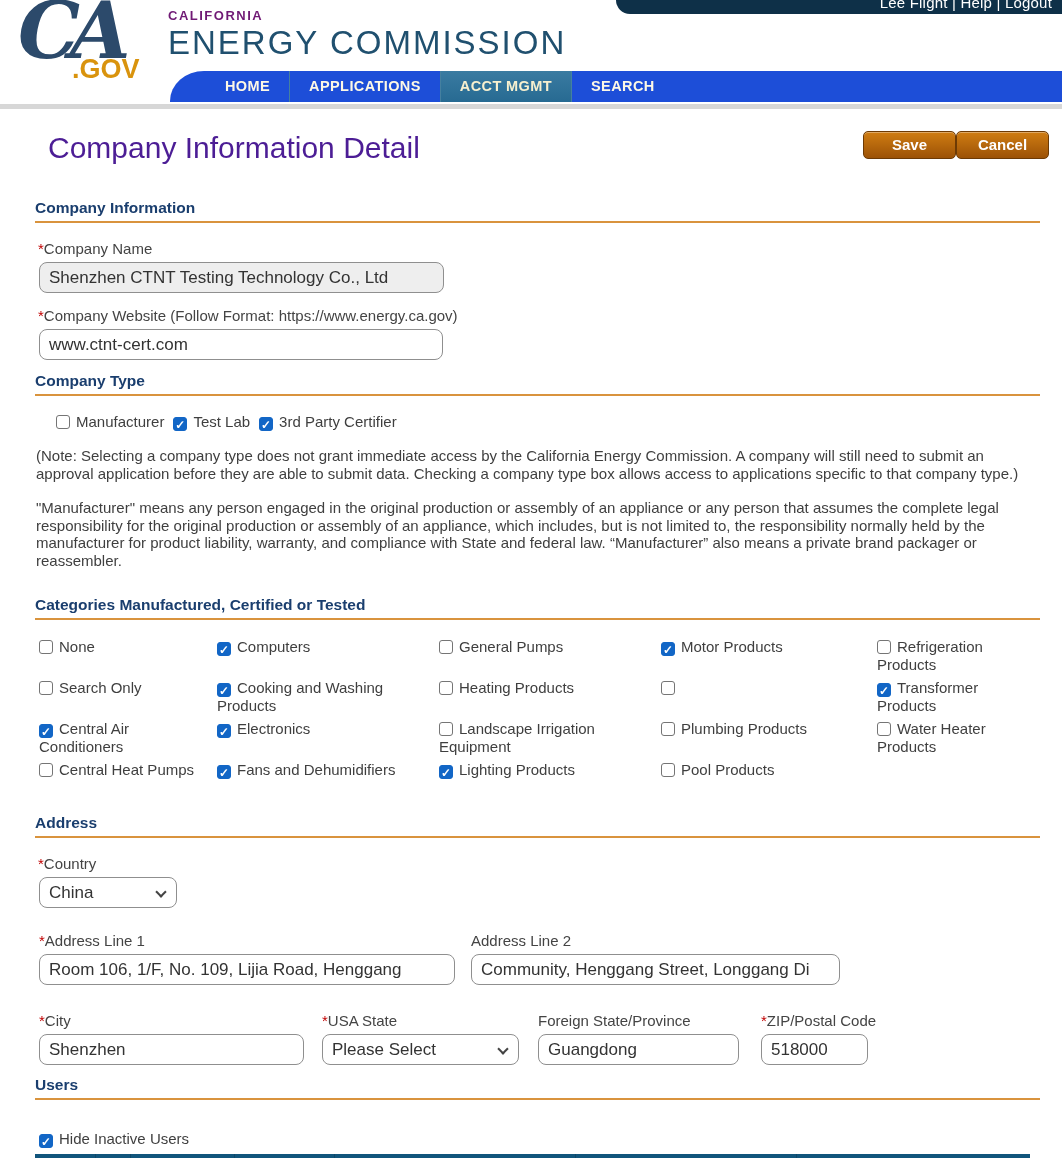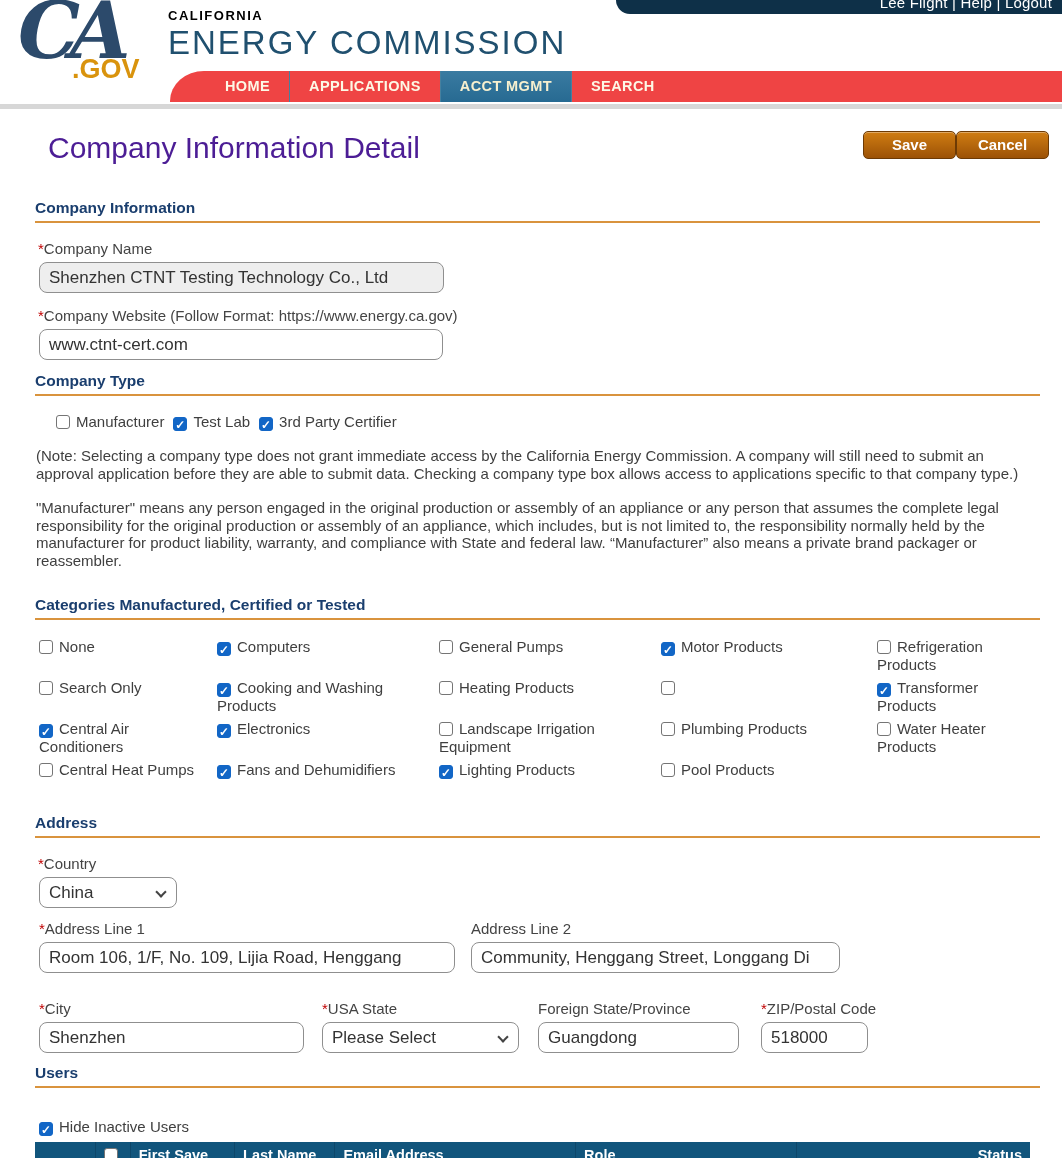--- a/index.html
+++ b/index.html
@@ -11,24 +11,24 @@
   .userbar { position:absolute; top:0; right:0; width:446px; height:14px;
              background:#0e3048; border-bottom-left-radius:14px; overflow:hidden; }
   .userbar-inner { position:absolute; right:10px; top:-6px; color:#fff;
                    font-size:15px; white-space:nowrap; letter-spacing:.2px; }
   .logo { position:absolute; left:18px; top:-8px; width:150px; height:100px; }
   .logo-ca { font-family:"DejaVu Serif", serif; font-style:italic; font-weight:bold;
              font-size:78px; color:#2c4a6b; letter-spacing:-10px; line-height:1; }
   .logo-gov { position:absolute; left:54px; top:62px; color:#d9930d;
               font-weight:bold; font-size:27px; letter-spacing:0; }
   .brand { position:absolute; left:168px; top:8px; }
-  .brand-state { color:#000000; font-weight:bold; font-size:13px; letter-spacing:1.5px; }
+  .brand-state { color:#701a75; font-weight:bold; font-size:13px; letter-spacing:1.5px; }
   .brand-name { color:#20506f; font-size:33px; letter-spacing:2px; margin-top:1px; }
   .navbar { position:absolute; left:170px; top:71px; right:0; height:31px;
-            background:#ef4444; border-top-left-radius:34px 30px;
+            background:#1d4ed8; border-top-left-radius:34px 30px;
             display:flex; align-items:stretch; padding-left:36px; }
   .nav-item { color:#fdf8e6; font-weight:bold; font-size:14.5px; letter-spacing:.4px;
               line-height:31px; padding:0 19px; cursor:pointer; }
   .nav-item + .nav-item { border-left:1px solid #45809f; }
   .nav-item.active { background:linear-gradient(#3a7ba1,#276a92); color:#f7f0cf; }
   .gray-rule { width:1062px; height:5px; background:#d7d7d7; margin-top:2px; }
 
   
   .title-row { display:flex; justify-content:space-between; align-items:flex-start;
                padding:22px 5px 0 5px; }
@@ -74,21 +74,21 @@
               grid-auto-rows:minmax(41px,auto); align-items:start; }
   .cat-grid .cb-item { display:block; padding-right:14px; line-height:17.5px; }
 
   .sec4 { margin-top:12px; }
   .lbl-country { margin-top:17px; margin-left:3px; }
   .select { position:relative; cursor:pointer; }
   .select .chev { position:absolute; right:11px; top:10px; width:8px; height:8px;
                   border-right:2px solid #444; border-bottom:2px solid #444;
                   transform:rotate(45deg); }
   .sel-country { width:138px; margin-top:5px; margin-left:4px; }
-  .addr-row { display:flex; margin-left:4px; margin-top:12px; }
+  .addr-row { display:flex; margin-left:4px; margin-top:24px; }
   .addr-col2 { margin-left:16px; }
   .addr-row .field-label { display:block; margin-bottom:5px; }
   .inp-line1 { width:416px; }
   .inp-line2 { width:369px; }
   .city-row { display:flex; margin-left:4px; margin-top:27px; }
   .city-row .field-label { display:block; margin-bottom:5px; }
   .inp-city { width:265px; }
   .blk-state { margin-left:18px; }
   .sel-state { width:197px; }
   .blk-foreign { margin-left:19px; }

